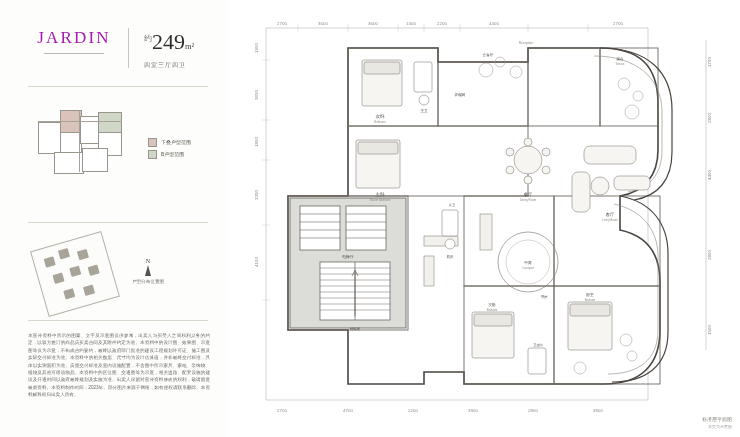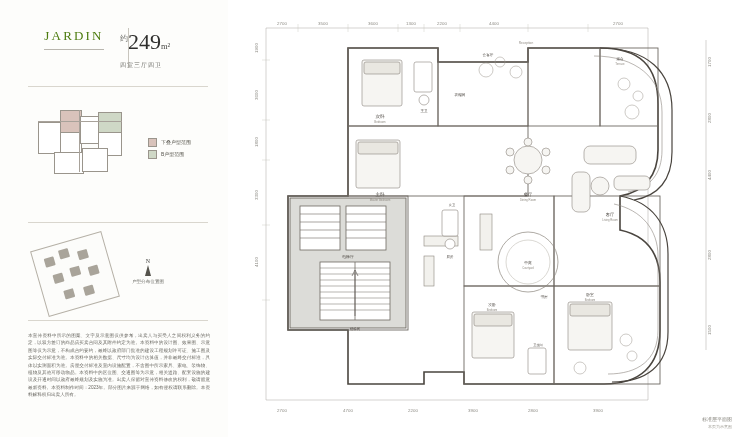--- a/index.html
+++ b/index.html
@@ -2,27 +2,27 @@
 <html><head>
 <meta charset="utf-8">
 <style>
   html,body{margin:0;padding:0;background:#ffffff;}
   body{width:740px;height:437px;overflow:hidden;font-family:"Liberation Sans",sans-serif;}
   #page{position:relative;width:740px;height:437px;background:#ffffff;}
 
   
   #left{position:absolute;left:0;top:0;width:228px;height:437px;background:#fdfdfb;}
   #brand{position:absolute;left:28px;top:28px;width:92px;text-align:center;}
-  #brand .b-en{font-family:"Liberation Serif",serif;font-size:13px;letter-spacing:2.2px;color:#4d7c0f;}
+  #brand .b-en{font-family:"Liberation Serif",serif;font-size:17px;letter-spacing:2.2px;color:#a21caf;}
   #brand .b-rule{width:60px;height:1px;background:#b9b6ae;margin:5px auto 5px;}
   #brand .b-cn{font-family:"Liberation Serif",serif;font-size:12px;letter-spacing:3px;color:#3a3a38;}
 
   #vline{position:absolute;left:128px;top:28px;width:1px;height:40px;background:#c8c5bd;}
 
-  #area{position:absolute;left:120px;top:26px;width:90px;}
+  #area{position:absolute;left:144px;top:26px;width:90px;}
   #area .num{font-family:"Liberation Serif",serif;font-size:22px;color:#2f2f2d;letter-spacing:0px;line-height:26px;}
   #area .num .pre{font-size:8px;vertical-align:super;color:#6b6b66;}
   #area .num .unit{font-size:8.5px;color:#4a4a47;}
   #area .sub{font-size:6px;color:#6f6f69;letter-spacing:1px;margin-top:2px;}
 
   #hr1{position:absolute;left:28px;top:86px;width:180px;height:1px;background:#d9d6ce;}
   #hr2{position:absolute;left:28px;top:222px;width:180px;height:1px;background:#d9d6ce;}
   #hr3{position:absolute;left:28px;top:320px;width:180px;height:1px;background:#d9d6ce;}
 
   

